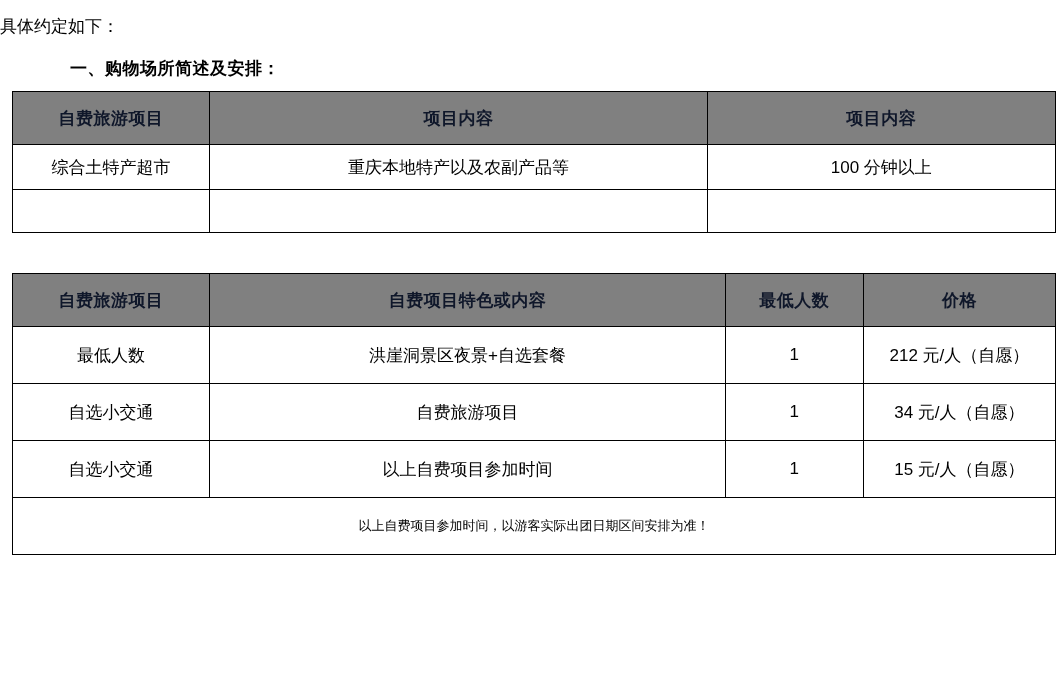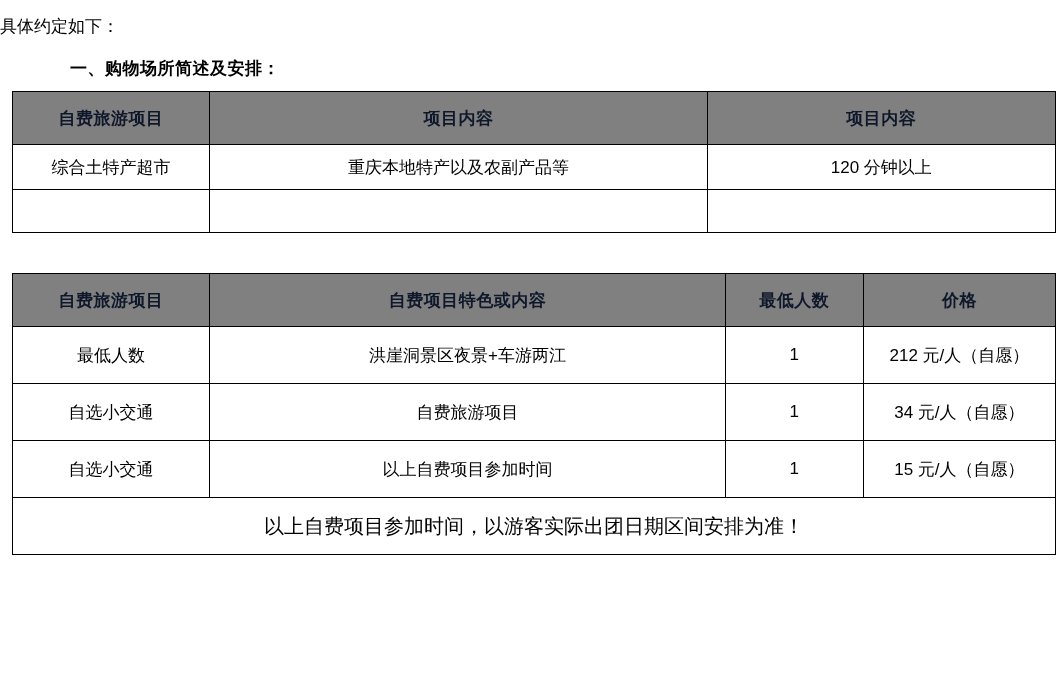--- a/index.html
+++ b/index.html
@@ -72,21 +72,21 @@
   
   .col-2-a { width: 197px; }
   .col-2-b { width: 515px; }
   .col-2-c { width: 138px; }
   .col-2-d { width: 192px; }
   #table-optional td {
     height: 56px;
   }
   #table-optional td.note-cell {
     height: 56px;
-    font-size: 20px;
+    font-size: 13px;
   }
   .spacer-big {
     height: 40px;
   }
 </style>
 </head>
 <body>
 
 <div class="page">
 
@@ -104,21 +104,21 @@
       <tr>
         <th>自费旅游项目</th>
         <th>项目内容</th>
         <th>项目内容</th>
       </tr>
     </thead>
     <tbody>
       <tr class="tall">
         <td>综合土特产超市</td>
         <td>重庆本地特产以及农副产品等</td>
-        <td>120 分钟以上</td>
+        <td>100 分钟以上</td>
       </tr>
       <tr class="blank">
         <td></td>
         <td></td>
         <td></td>
       </tr>
     </tbody>
   </table>
 
   <div class="spacer-big"></div>
@@ -135,21 +135,21 @@
       <tr>
         <th>自费旅游项目</th>
         <th>自费项目特色或内容</th>
         <th>最低人数</th>
         <th>价格</th>
       </tr>
     </thead>
     <tbody>
       <tr>
         <td>最低人数</td>
-        <td>洪崖洞景区夜景+车游两江</td>
+        <td>洪崖洞景区夜景+自选套餐</td>
         <td>1</td>
         <td>212 元/人（自愿）</td>
       </tr>
       <tr>
         <td>自选小交通</td>
         <td>自费旅游项目</td>
         <td>1</td>
         <td>34 元/人（自愿）</td>
       </tr>
       <tr>

